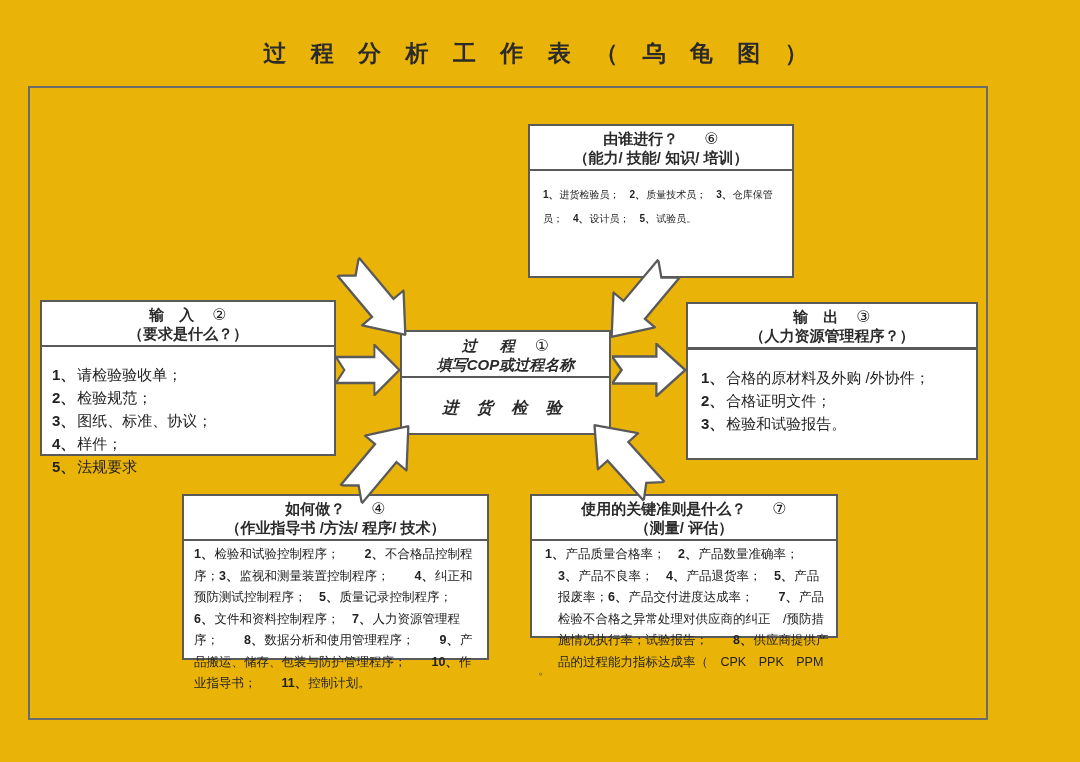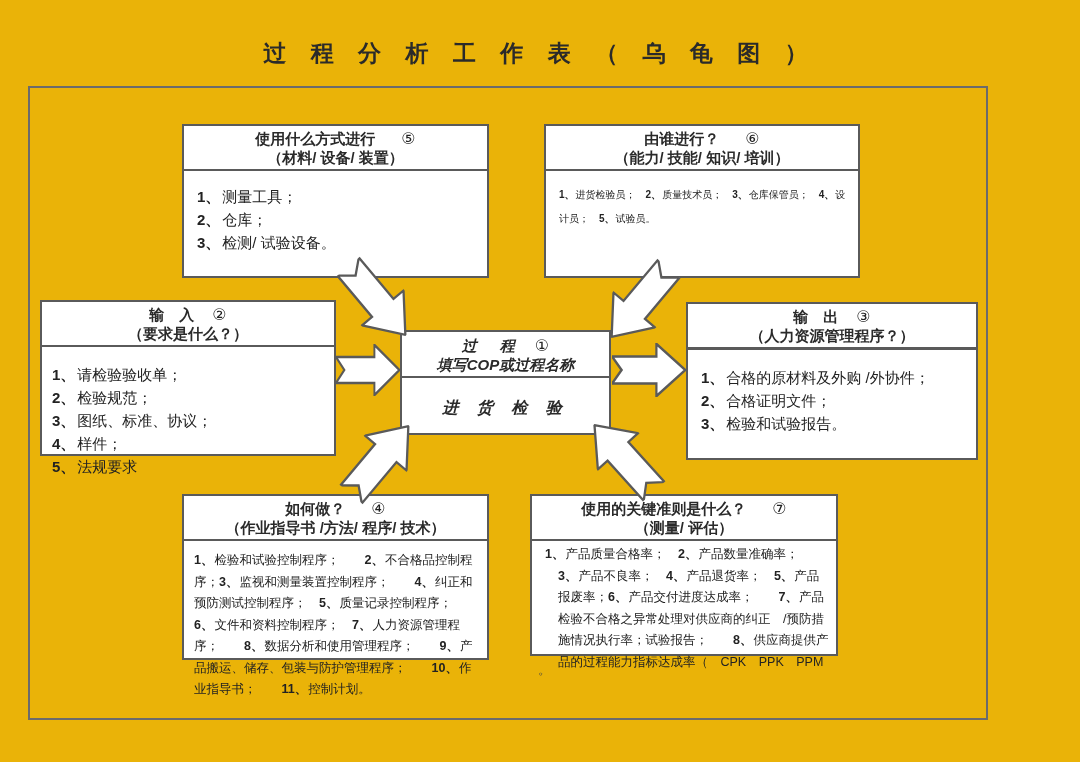--- a/index.html
+++ b/index.html
@@ -45,33 +45,22 @@
 </style>
 </head>
 <body>
 
 <div id="stage">
 
   <div class="page-title">过 程 分 析 工 作 表 （ 乌 龟 图 ）</div>
 
   <div class="outer-border"></div>
 
-  <div class="box" style="left:182px;top:124px;width:307px;height:154px;">
-    <div class="box-header">
-      <span class="title">使用什么方式进行</span><span class="badge">⑤</span>
-      <span class="subtitle">（材料/ 设备/ 装置）</span>
-    </div>
-    <div class="box-body" style="padding-top:14px;">
-      <div class="li"><span class="n">1、</span><span>测量工具；</span></div>
-      <div class="li"><span class="n">2、</span><span>仓库；</span></div>
-      <div class="li"><span class="n">3、</span><span>检测/ 试验设备。</span></div>
-    </div>
-  </div>
 
-  <div class="box" style="left:544px;top:124px;width:316px;height:154px;">
+  <div class="box" style="left:528px;top:124px;width:266px;height:154px;">
     <div class="box-header">
       <span class="title">由谁进行？</span><span class="badge">⑥</span>
       <span class="subtitle">（能力/ 技能/ 知识/ 培训）</span>
     </div>
     <div class="box-body" style="padding-top:12px;">
       <p class="para"><b>1、</b><span>进货检验员；　</span><b>2、</b><span>质量技术员；　</span><b>3、</b><span>仓库保管员；　</span><b>4、</b><span>设计员；　</span><b>5、</b><span>试验员。</span></p>
     </div>
   </div>
 
   <div class="box" style="left:40px;top:300px;width:296px;height:156px;">
@@ -106,26 +95,26 @@
       <div class="li"><span class="n">2、</span><span>合格证明文件；</span></div>
       <div class="li"><span class="n">3、</span><span>检验和试验报告。</span></div>
     </div>
   </div>
 
   <div class="box small" style="left:182px;top:494px;width:307px;height:166px;">
     <div class="box-header">
       <span class="title">如何做？</span><span class="badge">④</span>
       <span class="subtitle">（作业指导书 /方法/ 程序/ 技术）</span>
     </div>
-    <div class="box-body" style="padding:9px 8px 0 10px;">
+    <div class="box-body" style="padding:3px 8px 0 10px;">
       <p class="para"><b>1、</b><span>检验和试验控制程序；　　</span><b>2、</b><span>不合格品控制程序；</span><b>3、</b><span>监视和测量装置控制程序；　　</span><b>4、</b><span>纠正和预防测试控制程序；　</span><b>5、</b><span>质量记录控制程序；　　</span><b>6、</b><span>文件和资料控制程序；　</span><b>7、</b><span>人力资源管理程序；　　</span><b>8、</b><span>数据分析和使用管理程序；　　</span><b>9、</b><span>产品搬运、储存、包装与防护管理程序；　　</span><b>10、</b><span>作业指导书；　　</span><b>11、</b><span>控制计划。</span></p>
     </div>
   </div>
 
-  <div class="box small" style="left:530px;top:494px;width:308px;height:162px;">
+  <div class="box small" style="left:530px;top:494px;width:308px;height:144px;">
     <div class="box-header">
       <span class="title">使用的关键准则是什么？</span><span class="badge">⑦</span>
       <span class="subtitle">（测量/ 评估）</span>
     </div>
     <div class="box-body" style="padding:3px 6px 0 2px;">
       <p class="para hanging"><b>1、</b><span>产品质量合格率；　</span><b>2、</b><span>产品数量准确率；　</span><b>3、</b><span>产品不良率；　</span><b>4、</b><span>产品退货率；　</span><b>5、</b><span>产品报废率；</span><b>6、</b><span>产品交付进度达成率；　　</span><b>7、</b><span>产品检验不合格之异常处理对供应商的纠正　/预防措施情况执行率；试验报告；　　</span><b>8、</b><span>供应商提供产品的过程能力指标达成率（　CPK　PPK　PPM</span></p>
     </div>
   </div>
 
   <div class="stray" style="left:538px;top:661px;">。</div>

